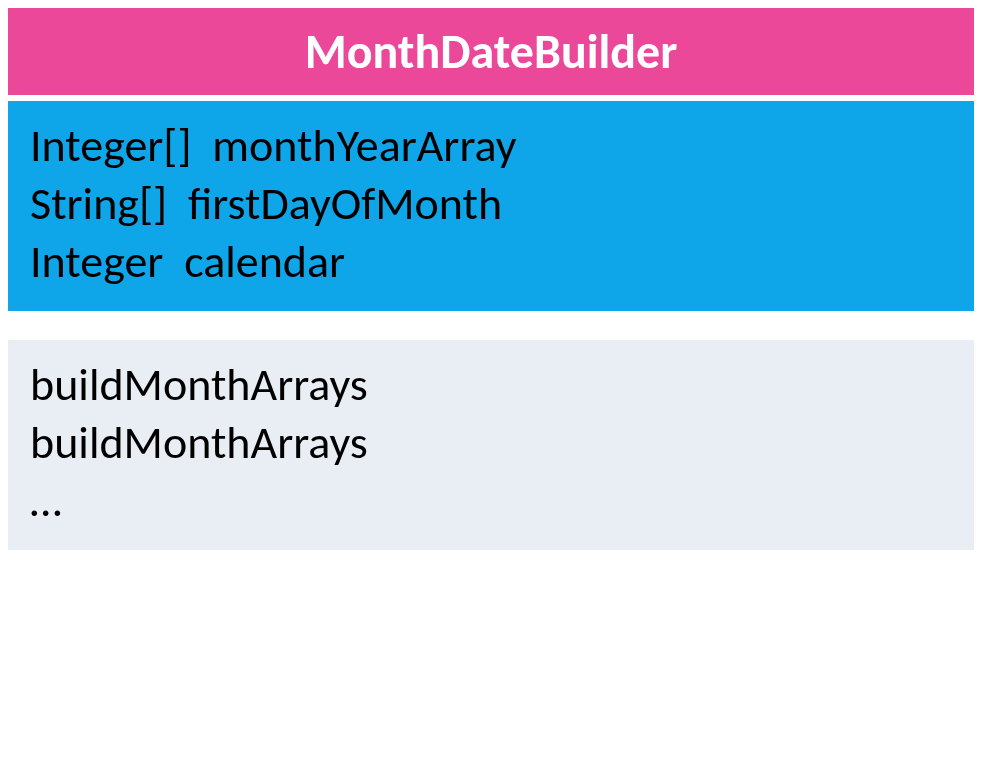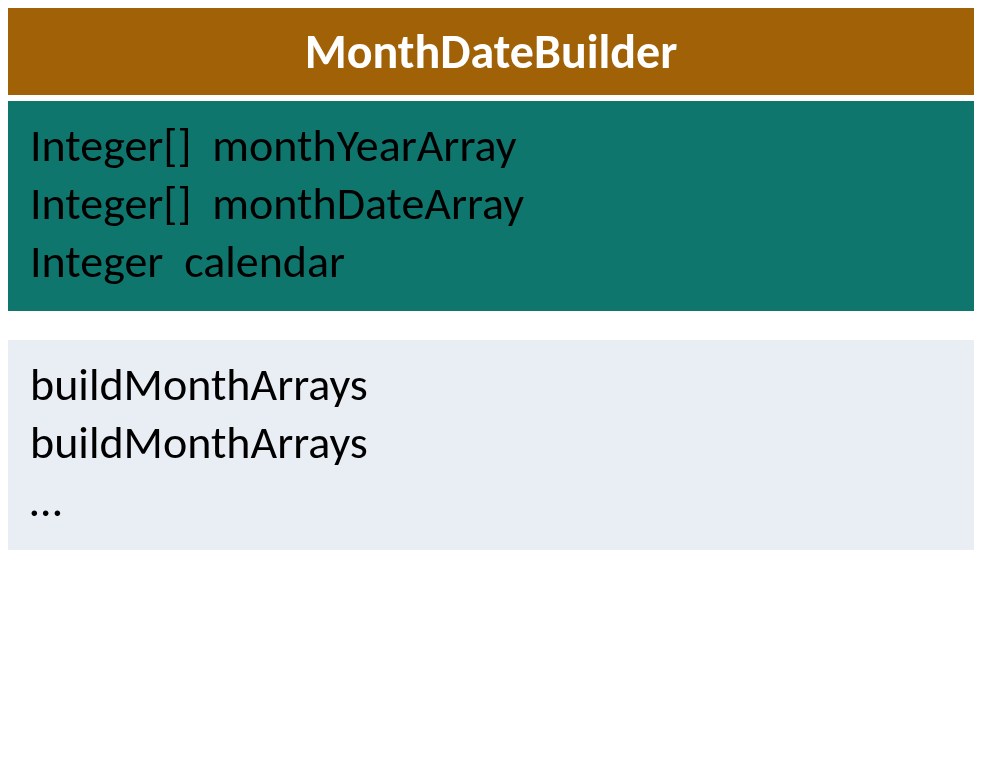--- a/index.html
+++ b/index.html
@@ -13,30 +13,30 @@
       width: 982px;
       height: 772px;
       padding: 8px;
     }
     .uml-class {
       width: 966px;
       border-collapse: separate;
       border-spacing: 0;
     }
     .class-header {
-      background: #a16207;
+      background: #ec4899;
       color: #ffffff;
       text-align: center;
       font-size: 48px;
       font-weight: bold;
       padding: 14px 0;
       border-bottom: 6px solid #ffffff;
     }
     .attributes-section {
-      background: #0f766e;
+      background: #0ea5e9;
       padding: 16px 22px 20px 22px;
       border-bottom: 5px solid #ffffff;
     }
     .operations-section {
       background: #e9edf4;
       padding: 16px 22px 20px 22px;
       margin-top: 24px;
     }
     .member-line {
       color: #000000;
@@ -45,21 +45,21 @@
       white-space: pre;
     }
   </style>
 </head>
 <body>
 
 <div class="uml-class">
   <div class="class-header">MonthDateBuilder</div>
   <div class="attributes-section">
     <div class="member-line">Integer[]  monthYearArray</div>
-    <div class="member-line">Integer[]  monthDateArray</div>
+    <div class="member-line">String[]  firstDayOfMonth</div>
     <div class="member-line">Integer  calendar</div>
   </div>
   <div class="operations-section">
     <div class="member-line">buildMonthArrays</div>
     <div class="member-line">buildMonthArrays</div>
     <div class="member-line">…</div>
   </div>
 </div>
 
 </body></html>

